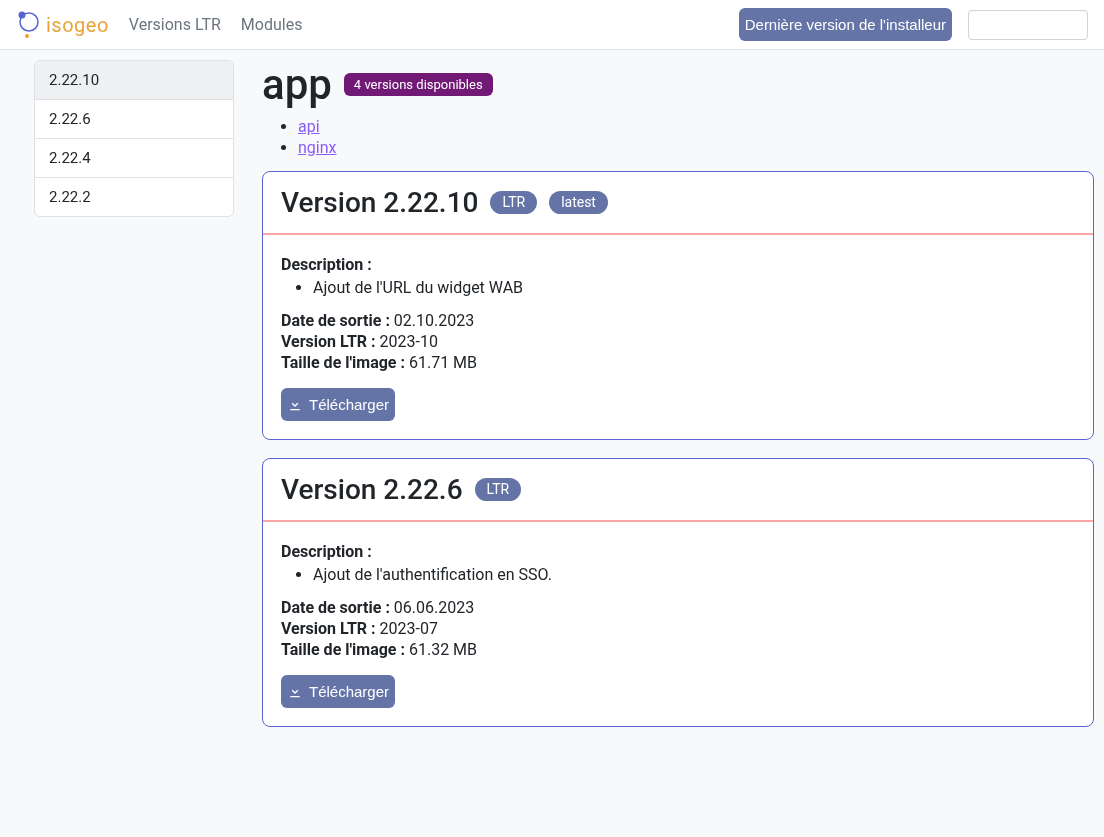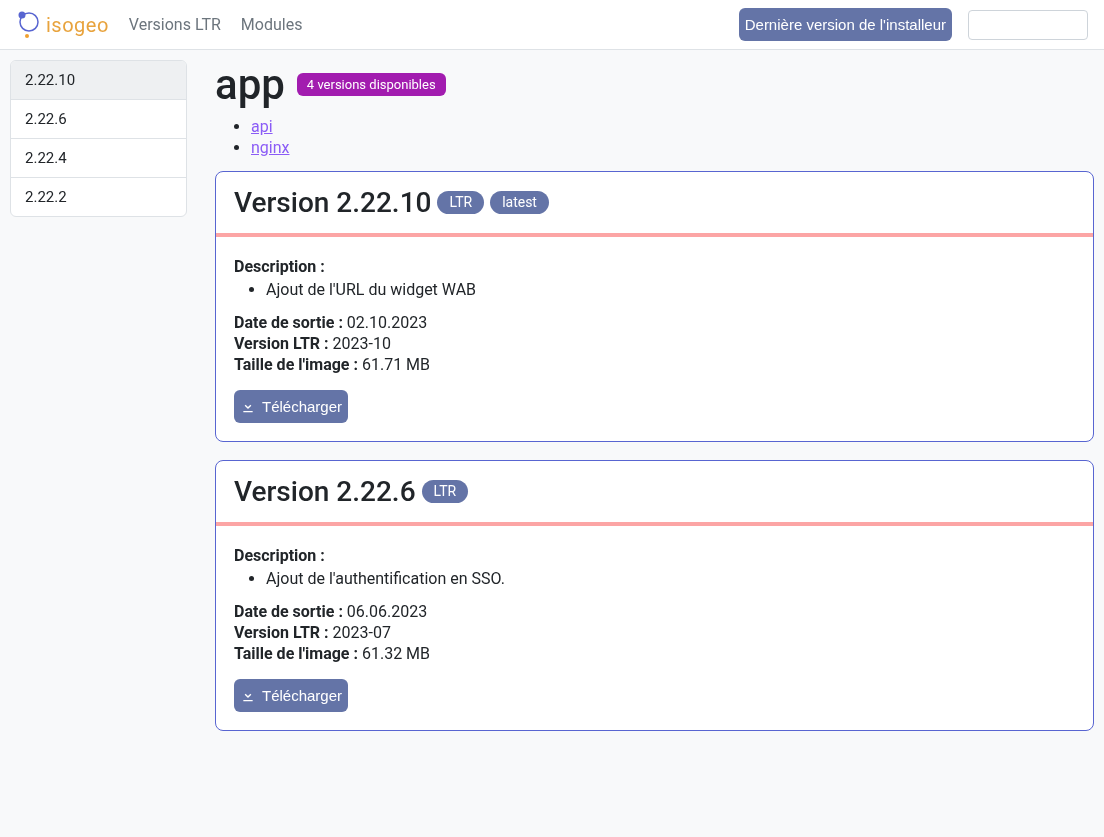--- a/index.html
+++ b/index.html
@@ -66,26 +66,27 @@
       background: #fff;
     }
 
     .layout {
       display: flex;
       gap: 28px;
       padding: 10px 10px 24px 10px;
       align-items: flex-start;
     }
     .sidebar {
-      width: 177px;
+      width: 200px;
       flex-shrink: 0;
       background: #fff;
       border: 1px solid #dee2e6;
       border-radius: 6px;
       overflow: hidden;
+      margin-left: 24px;
     }
     .sidebar-item {
       padding: 10px 14px;
       border-bottom: 1px solid #dee2e6;
       cursor: pointer;
       color: #212529;
       font-size: 15px;
     }
     .sidebar-item:last-child { border-bottom: none; }
     .sidebar-item.active { background: #eef0f2; }
@@ -104,21 +105,21 @@
     }
     .badge {
       display: inline-block;
       padding: 4px 10px;
       border-radius: 6px;
       font-size: 13px;
       font-weight: 400;
       color: #fff;
       line-height: 1.2;
     }
-    .badge-orange { background: #a21caf; }
+    .badge-orange { background: #701a75; }
     .intro { margin: 6px 0 4px; font-size: 16px; color: #212529; }
     .deps {
       list-style: disc;
       padding-left: 36px;
       margin-bottom: 14px;
     }
     .deps li { margin: 2px 0; }
     .deps a {
       color: #8b5cf6;
       text-decoration: underline;
@@ -127,24 +128,24 @@
 
     .card {
       background: #fff;
       border: 1px solid #5865d1;
       border-radius: 8px;
       margin-bottom: 18px;
       overflow: hidden;
     }
     .card-header {
       padding: 14px 18px;
-      border-bottom: 4px solid #fca5a5;
-      display: flex;
-      align-items: center;
-      gap: 6px;
+      border-bottom: 2px solid #fca5a5;
+      display: flex;
+      align-items: center;
+      gap: 12px;
     }
     .card-header h2 {
       font-size: 28px;
       font-weight: 500;
       color: #212529;
     }
     .tag {
       display: inline-block;
       background: #6474a7;
       color: #fff;

